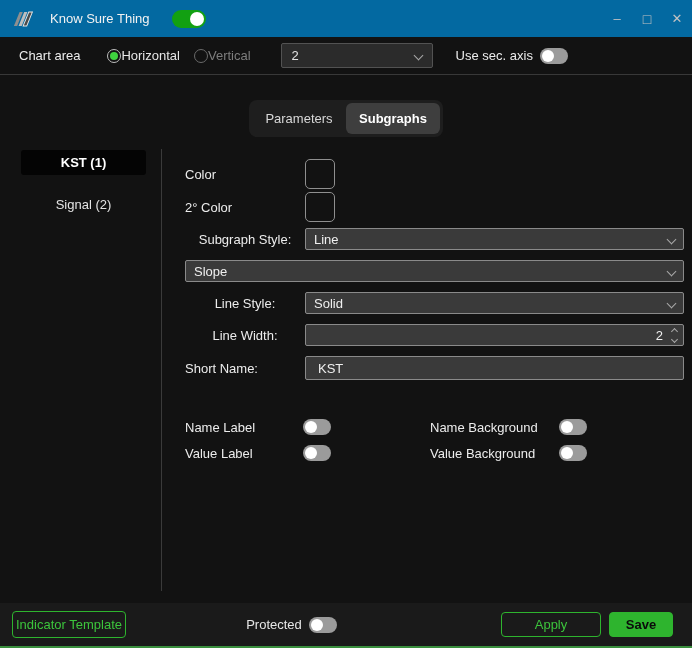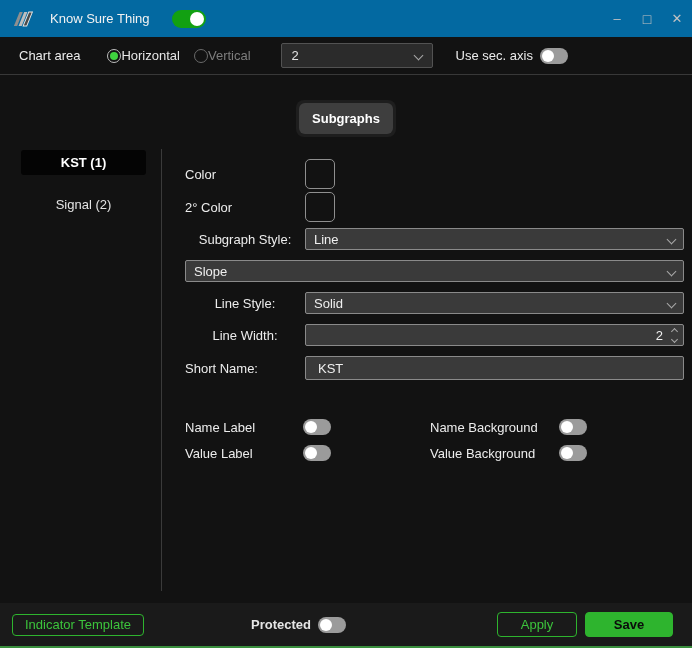--- a/index.html
+++ b/index.html
@@ -93,26 +93,26 @@
   .toggle-row { display:flex; align-items:center; height:16px; margin-bottom:10px; }
   .tcell { display:flex; align-items:center; }
   .tcell.left { width:245px; flex:0 0 auto; }
   .tcell.left .tlabel { width:118px; flex:0 0 auto; color:#ececec; }
   .tcell.right .tlabel { width:129px; flex:0 0 auto; color:#ececec; }
 
   
   .footer { height:43px; background:#1a1a1a; display:flex; align-items:center;
             padding:0 19px 0 12px; flex:0 0 auto; }
   .btn-outline { border:1px solid #2eb42e; color:#3cc43c; background:transparent;
-                 border-radius:4px; height:22px; padding:0 12px; display:flex;
+                 border-radius:4px; height:27px; padding:0 3px; display:flex;
                  align-items:center; justify-content:center; font:inherit; }
   .protected-group { margin:4px auto; display:flex; align-items:center; gap:7px;
-                     transform:translateX(-22px);font-weight:bold; }
-  .btn-apply { width:80px; height:25px; padding:4px; }
-  .btn-save  { width:88px; height:25px; margin-left:8px; background:#2eb42e; color:#0b0b0b;
+                     transform:translateX(-22px); }
+  .btn-apply { width:100px; height:25px; padding:4px; }
+  .btn-save  { width:64px; height:25px; margin-left:8px; background:#2eb42e; color:#0b0b0b;
                border:1px solid #2eb42e; border-radius:4px; display:flex; align-items:center;
                justify-content:center; font-weight:600; font:inherit; font-weight:600; }
 </style>
 </head>
 <body>
 
 <div class="window">
 
   <div class="titlebar">
     <span class="logo">
@@ -152,20 +152,21 @@
       <span class="chev"></span>
     </div>
     <span class="sec-axis-label">Use sec. axis</span>
     <span class="toggle">
       <span class="knob"></span>
     </span>
   </div>
 
   <div class="tabs-row">
     <div class="tabs">
+      <div class="tab">Parameters</div>
       <div class="tab active">Subgraphs</div>
     </div>
   </div>
 
   <div class="content">
 
     <div class="sidebar">
       <div class="side-item active">KST (1)</div>
       <div class="side-item">Signal (2)</div>
     </div>

